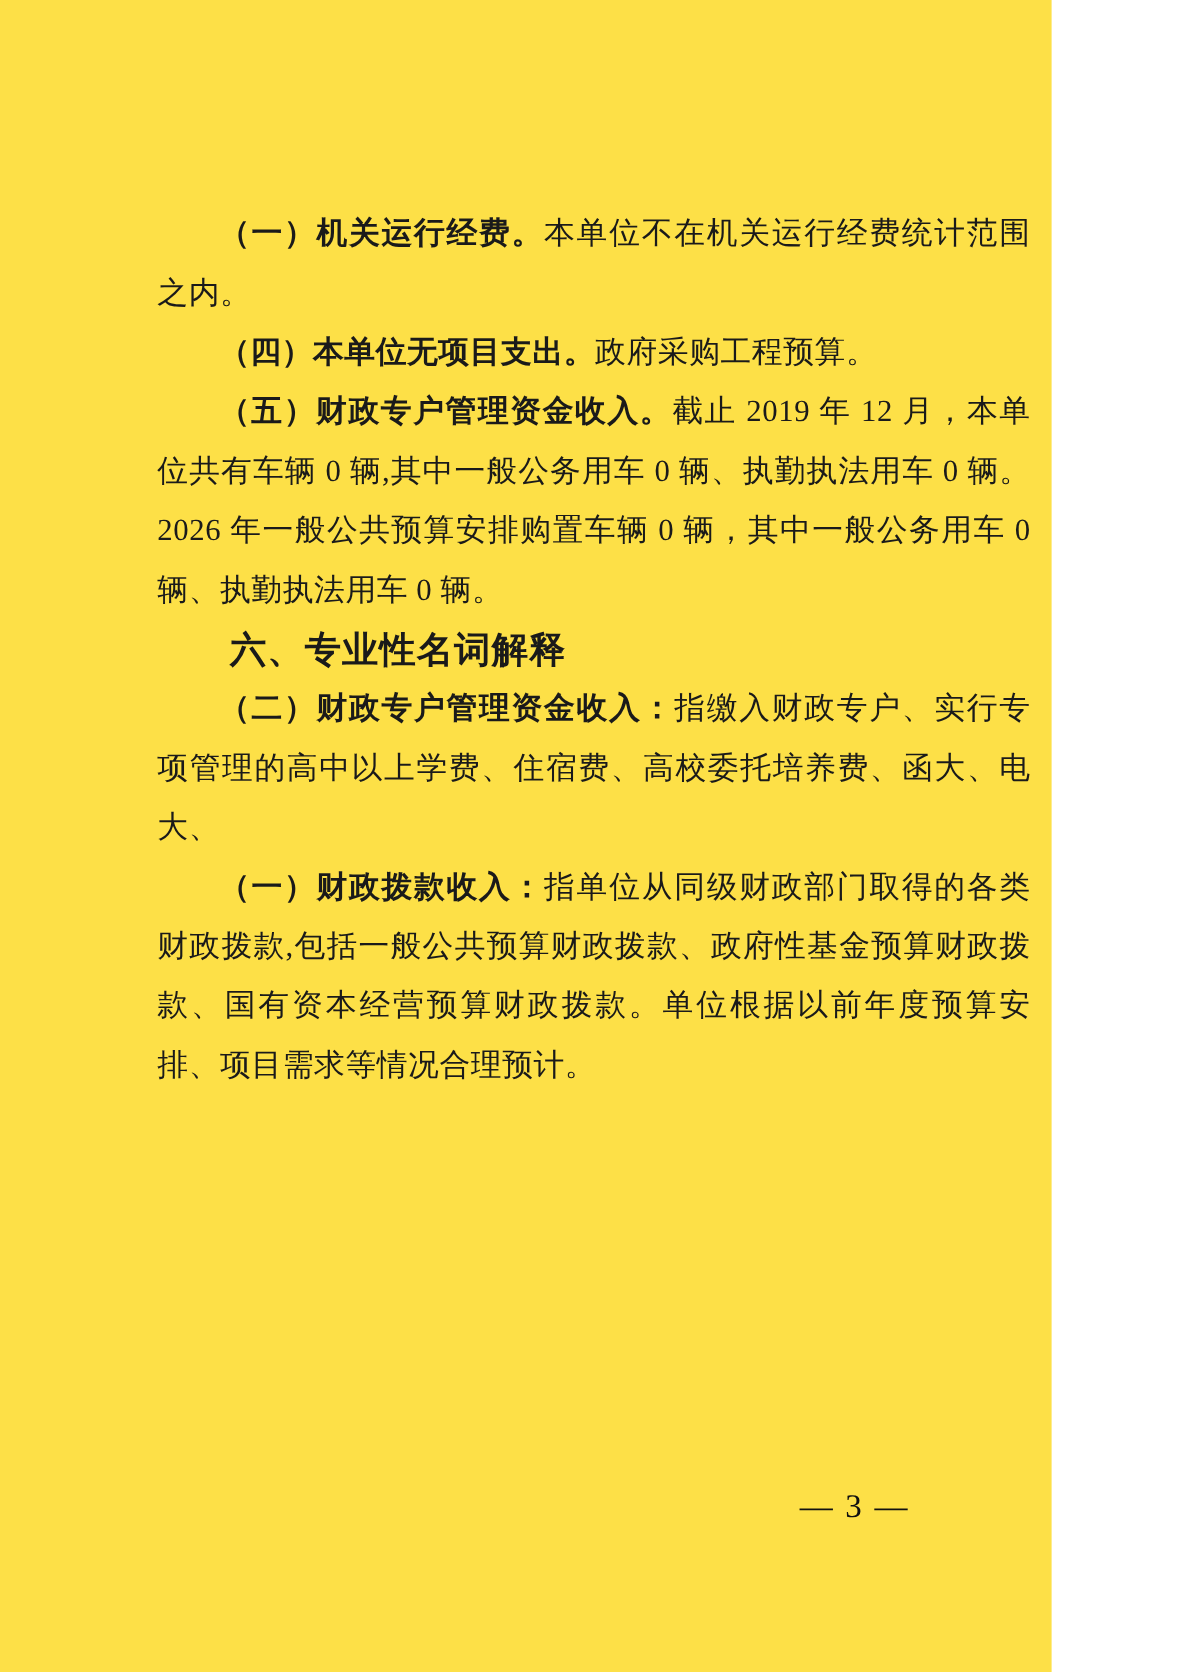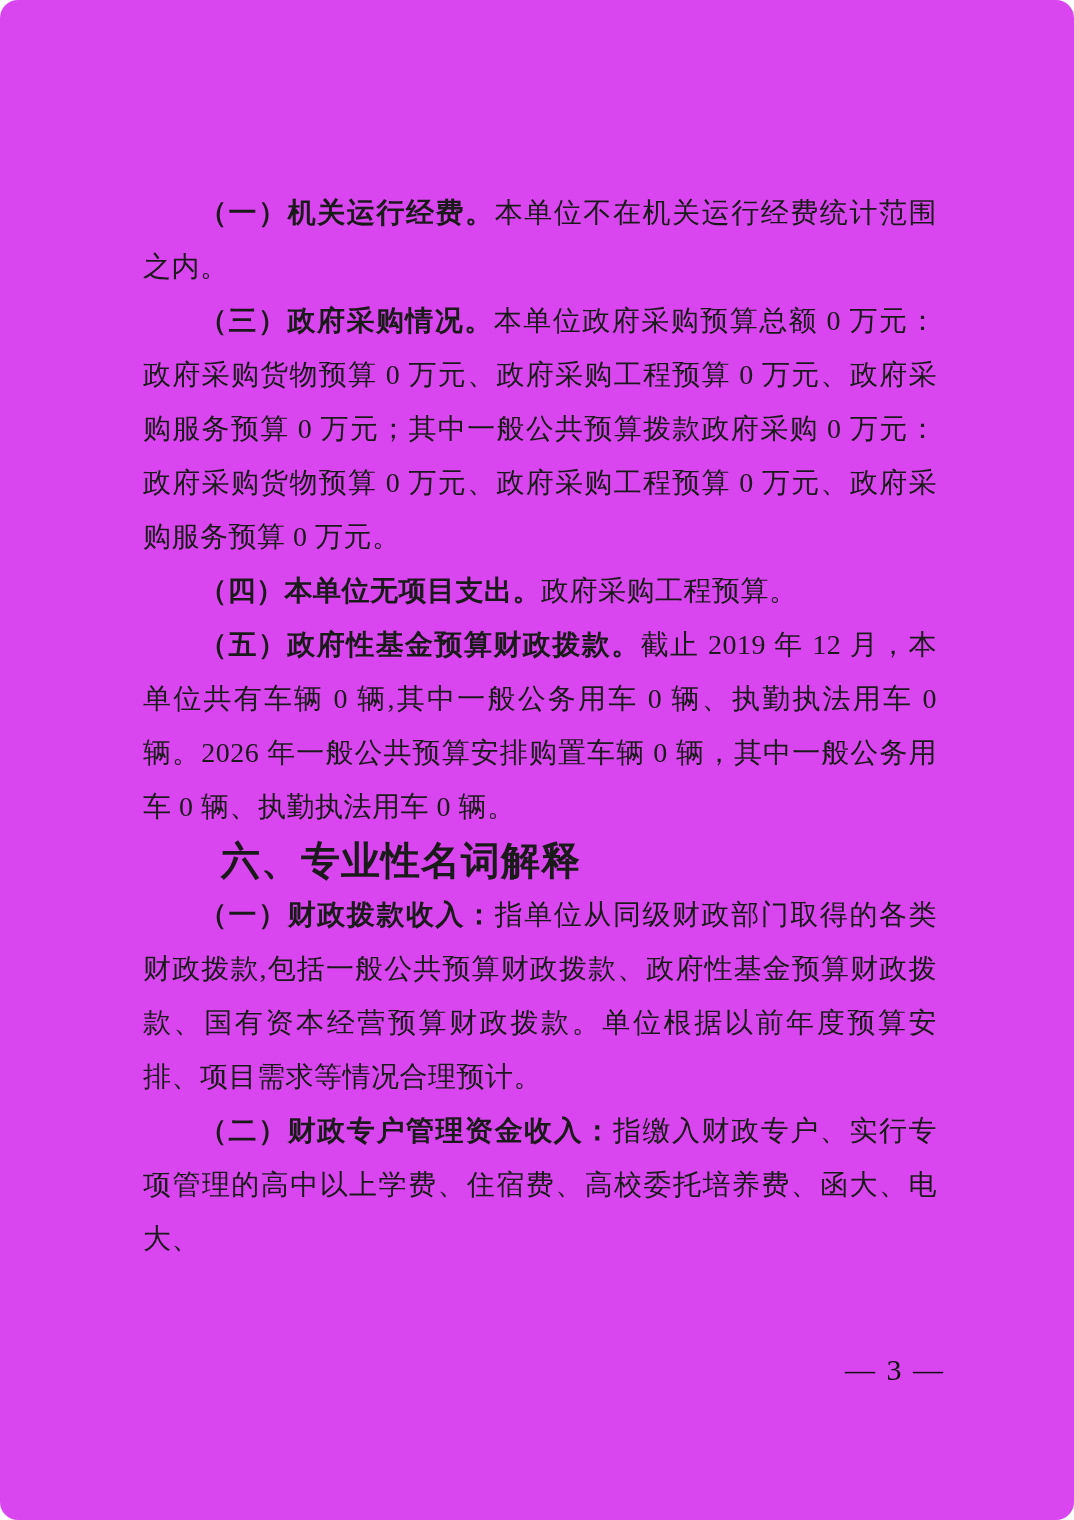--- a/index.html
+++ b/index.html
@@ -11,24 +11,23 @@
     height: 1520px;
     position: relative;
     background: #ffffff;
     color: #1a1a1a;
     font-family: "Liberation Serif", "DejaVu Serif", serif;
     overflow: hidden;
   }
   .page {
     position: absolute;
     left: 0; top: 0;
-    width: 1074px;
+    width: 956px;
     height: 1520px;
-    background: #d946ef;
-    border-radius: 18px;
+    background: #fde047;
   }
   .doc-body {
     position: absolute;
     left: 143px;
     top: 186px;
     width: 794px;
   }
   .doc-par {
     margin: 0;
     font-size: 28px;
@@ -37,21 +36,21 @@
     text-justify: inter-ideograph;
     text-indent: 2em;
     letter-spacing: 0.5px;
     word-break: break-all;
   }
   .doc-par .lead {
     font-weight: 700;
   }
   .doc-heading {
     margin: 0;
-    font-size: 39px;
+    font-size: 33px;
     line-height: 54px;
     text-indent: 2em;
     font-family: "Liberation Sans", "DejaVu Sans", sans-serif;
     font-weight: 700;
     letter-spacing: 1px;
   }
   .page-footer {
     position: absolute;
     right: 129px;
     top: 1350px;
@@ -60,21 +59,20 @@
     letter-spacing: 2px;
     color: #111111;
   }
 </style>
 </head>
 <body>
 
 <div class="page">
   <div class="doc-body">
       <p class="doc-par"><span class="lead">（一）机关运行经费。</span><span>本单位不在机关运行经费统计范围之内。</span></p>
-      <p class="doc-par"><span class="lead">（三）政府采购情况。</span><span>本单位政府采购预算总额 0 万元：政府采购货物预算 0 万元、政府采购工程预算 0 万元、政府采购服务预算 0 万元；其中一般公共预算拨款政府采购 0 万元：政府采购货物预算 0 万元、政府采购工程预算 0 万元、政府采购服务预算 0 万元。</span></p>
       <p class="doc-par"><span class="lead">（四）本单位无项目支出。</span><span>政府采购工程预算。</span></p>
-      <p class="doc-par"><span class="lead">（五）政府性基金预算财政拨款。</span><span>截止 2019 年 12 月，本单位共有车辆 0 辆,其中一般公务用车 0 辆、执勤执法用车 0 辆。2026 年一般公共预算安排购置车辆 0 辆，其中一般公务用车 0 辆、执勤执法用车 0 辆。</span></p>
+      <p class="doc-par"><span class="lead">（五）财政专户管理资金收入。</span><span>截止 2019 年 12 月，本单位共有车辆 0 辆,其中一般公务用车 0 辆、执勤执法用车 0 辆。2026 年一般公共预算安排购置车辆 0 辆，其中一般公务用车 0 辆、执勤执法用车 0 辆。</span></p>
       <h2 class="doc-heading">六、专业性名词解释</h2>
+      <p class="doc-par"><span class="lead">（二）财政专户管理资金收入：</span><span>指缴入财政专户、实行专项管理的高中以上学费、住宿费、高校委托培养费、函大、电大、</span></p>
       <p class="doc-par"><span class="lead">（一）财政拨款收入：</span><span>指单位从同级财政部门取得的各类财政拨款,包括一般公共预算财政拨款、政府性基金预算财政拨款、国有资本经营预算财政拨款。单位根据以前年度预算安排、项目需求等情况合理预计。</span></p>
-      <p class="doc-par"><span class="lead">（二）财政专户管理资金收入：</span><span>指缴入财政专户、实行专项管理的高中以上学费、住宿费、高校委托培养费、函大、电大、</span></p>
     </div>
   <div class="page-footer">— 3 —</div>
 </div>
 
 </body></html>

